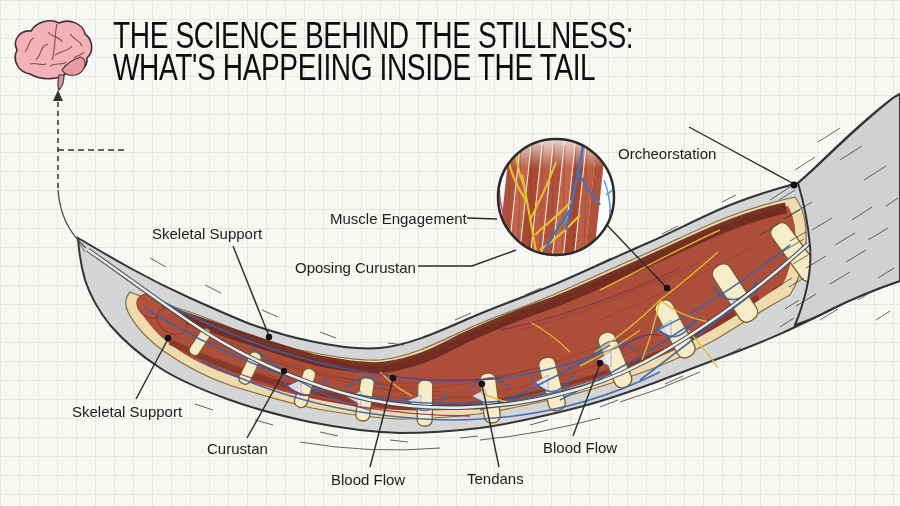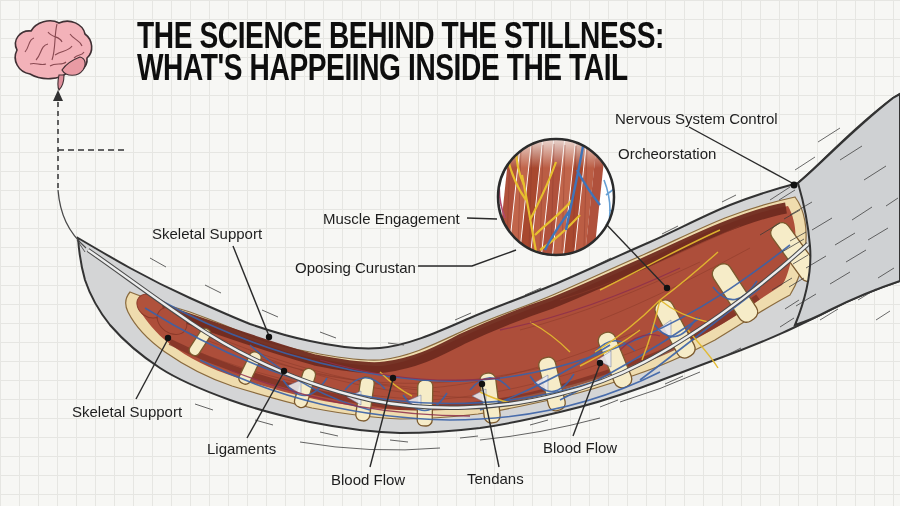--- a/index.html
+++ b/index.html
@@ -8,21 +8,21 @@
     background-color:#f7f7f4;
     background-image:
       linear-gradient(#e6e6e2 1px, transparent 1px),
       linear-gradient(90deg, #e6e6e2 1px, transparent 1px);
     background-size:19px 19px;
     font-family:"Liberation Sans", sans-serif;
   }
   .art{position:absolute;left:0;top:0;}
   .title{
     position:absolute;left:113px;top:20px;color:#0e0e0e;
-    font-weight:700;font-size:36px;line-height:32px;letter-spacing:-0.5px;margin-left:24px;
+    font-weight:400;font-size:36px;line-height:32px;letter-spacing:-0.5px;
   }
   .title .tline{transform:scaleX(0.78);transform-origin:left top;white-space:nowrap;}
   .lbl{
     position:absolute;color:#1d1d1d;font-size:15px;line-height:19px;white-space:nowrap;
   }
 </style>
 </head>
 <body>
 
 <div class="stage">
@@ -244,23 +244,22 @@
     <circle cx="667" cy="288" r="3.2"></circle>
   </g>
 </svg>
 
 <div class="title">
   <div class="tline">THE SCIENCE BEHIND THE STILLNESS:</div>
   <div class="tline">WHAT'S HAPPEIING INSIDE THE TAIL</div>
 </div>
 
 <div class="lbl" style="left:152px;top:224px">Skeletal Support</div>
-<div class="lbl" style="left:323px;top:209px">Muscle Engagement</div>
+<div class="lbl" style="left:330px;top:209px">Muscle Engagement</div>
 <div class="lbl" style="left:295px;top:258px">Oposing Curustan</div>
-<div class="lbl" style="left:615px;top:109px">Nervous System Control</div>
 <div class="lbl" style="left:618px;top:144px">Orcheorstation</div>
 <div class="lbl" style="left:72px;top:402px">Skeletal Support</div>
-<div class="lbl" style="left:207px;top:439px">Ligaments</div>
+<div class="lbl" style="left:207px;top:439px">Curustan</div>
 <div class="lbl" style="left:331px;top:470px">Blood Flow</div>
 <div class="lbl" style="left:467px;top:469px">Tendans</div>
 <div class="lbl" style="left:543px;top:438px">Blood Flow</div>
 
 </div>
 
 </body></html>

